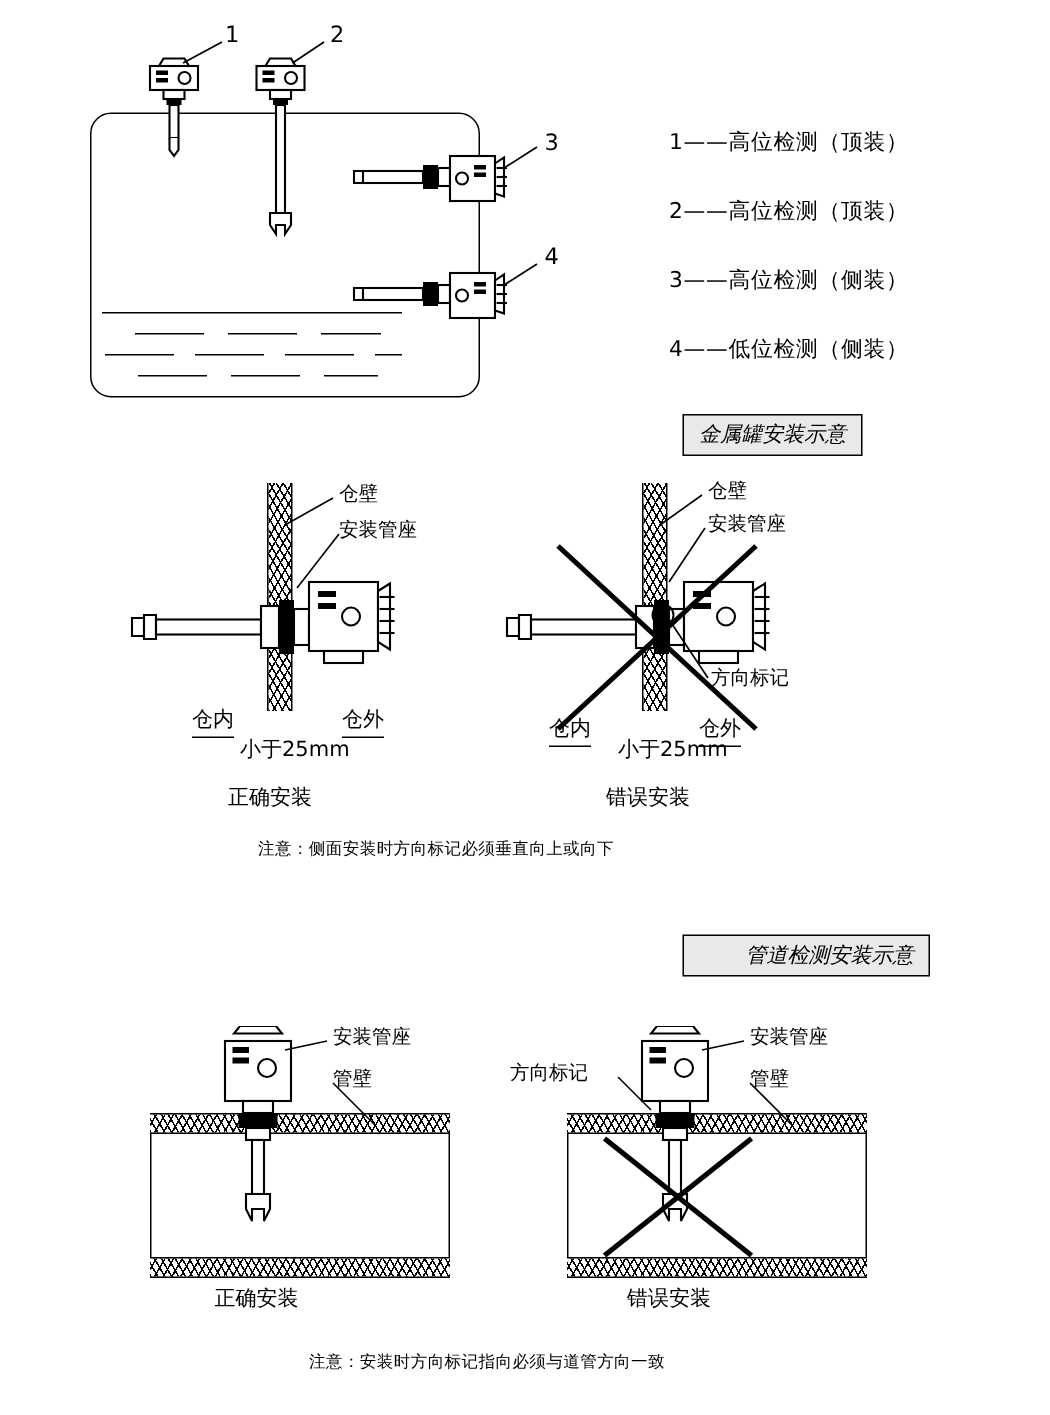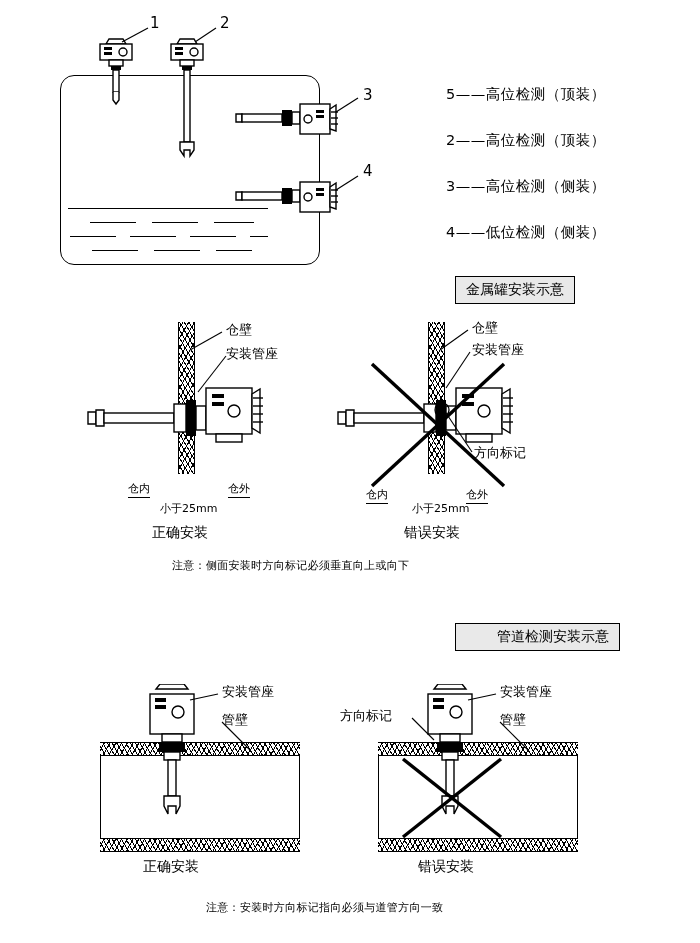--- a/index.html
+++ b/index.html
@@ -24,30 +24,31 @@
   .abs { position: absolute; }
 
   
   .txt {
     position: absolute;
     font-size: 13px;
     line-height: 1.25;
     white-space: nowrap;
     color: #000;
   }
-  .txt.small { font-size: 11px; margin-top: 10px; }
+  .txt.small { font-size: 14px; }
 
   
   .section-box {
     position: absolute;
     border: 1px solid #000;
     background: #e9e9e9;
     font-size: 14px;
     padding: 4px 10px;
     white-space: nowrap;
+    font-style: italic;
   }
 
   
   .tank {
     position: absolute;
     left: 60px;
     top: 75px;
     width: 260px;
     height: 190px;
     border: 1.6px solid #000;
@@ -205,21 +206,21 @@
       <line x1="336" y1="112" x2="358" y2="98"></line>
       <line x1="336" y1="190" x2="358" y2="176"></line>
     </g>
   </svg>
 
   <div class="txt" style="left:150px; top:14px; font-size:15px;">1</div>
   <div class="txt" style="left:220px; top:14px; font-size:15px;">2</div>
   <div class="txt" style="left:363px; top:86px; font-size:15px;">3</div>
   <div class="txt" style="left:363px; top:162px; font-size:15px;">4</div>
 
-  <div class="legend-row" style="left:446px; top:85px;">5——高位检测（顶装）</div>
+  <div class="legend-row" style="left:446px; top:85px;">1——高位检测（顶装）</div>
   <div class="legend-row" style="left:446px; top:131px;">2——高位检测（顶装）</div>
   <div class="legend-row" style="left:446px; top:177px;text-align:right;">3——高位检测（侧装）</div>
   <div class="legend-row" style="left:446px; top:223px;">4——低位检测（侧装）</div>
 
   <div class="section-box" style="left:455px; top:276px;">金属罐安装示意</div>
 
   <div class="wall" style="left:178px; top:322px; width:17px; height:152px;"></div>
 
   <svg class="dev" style="left:82px; top:386px;" width="190" height="70" viewBox="0 0 190 70">
     <g fill="none" stroke="#000" stroke-width="1.4">

